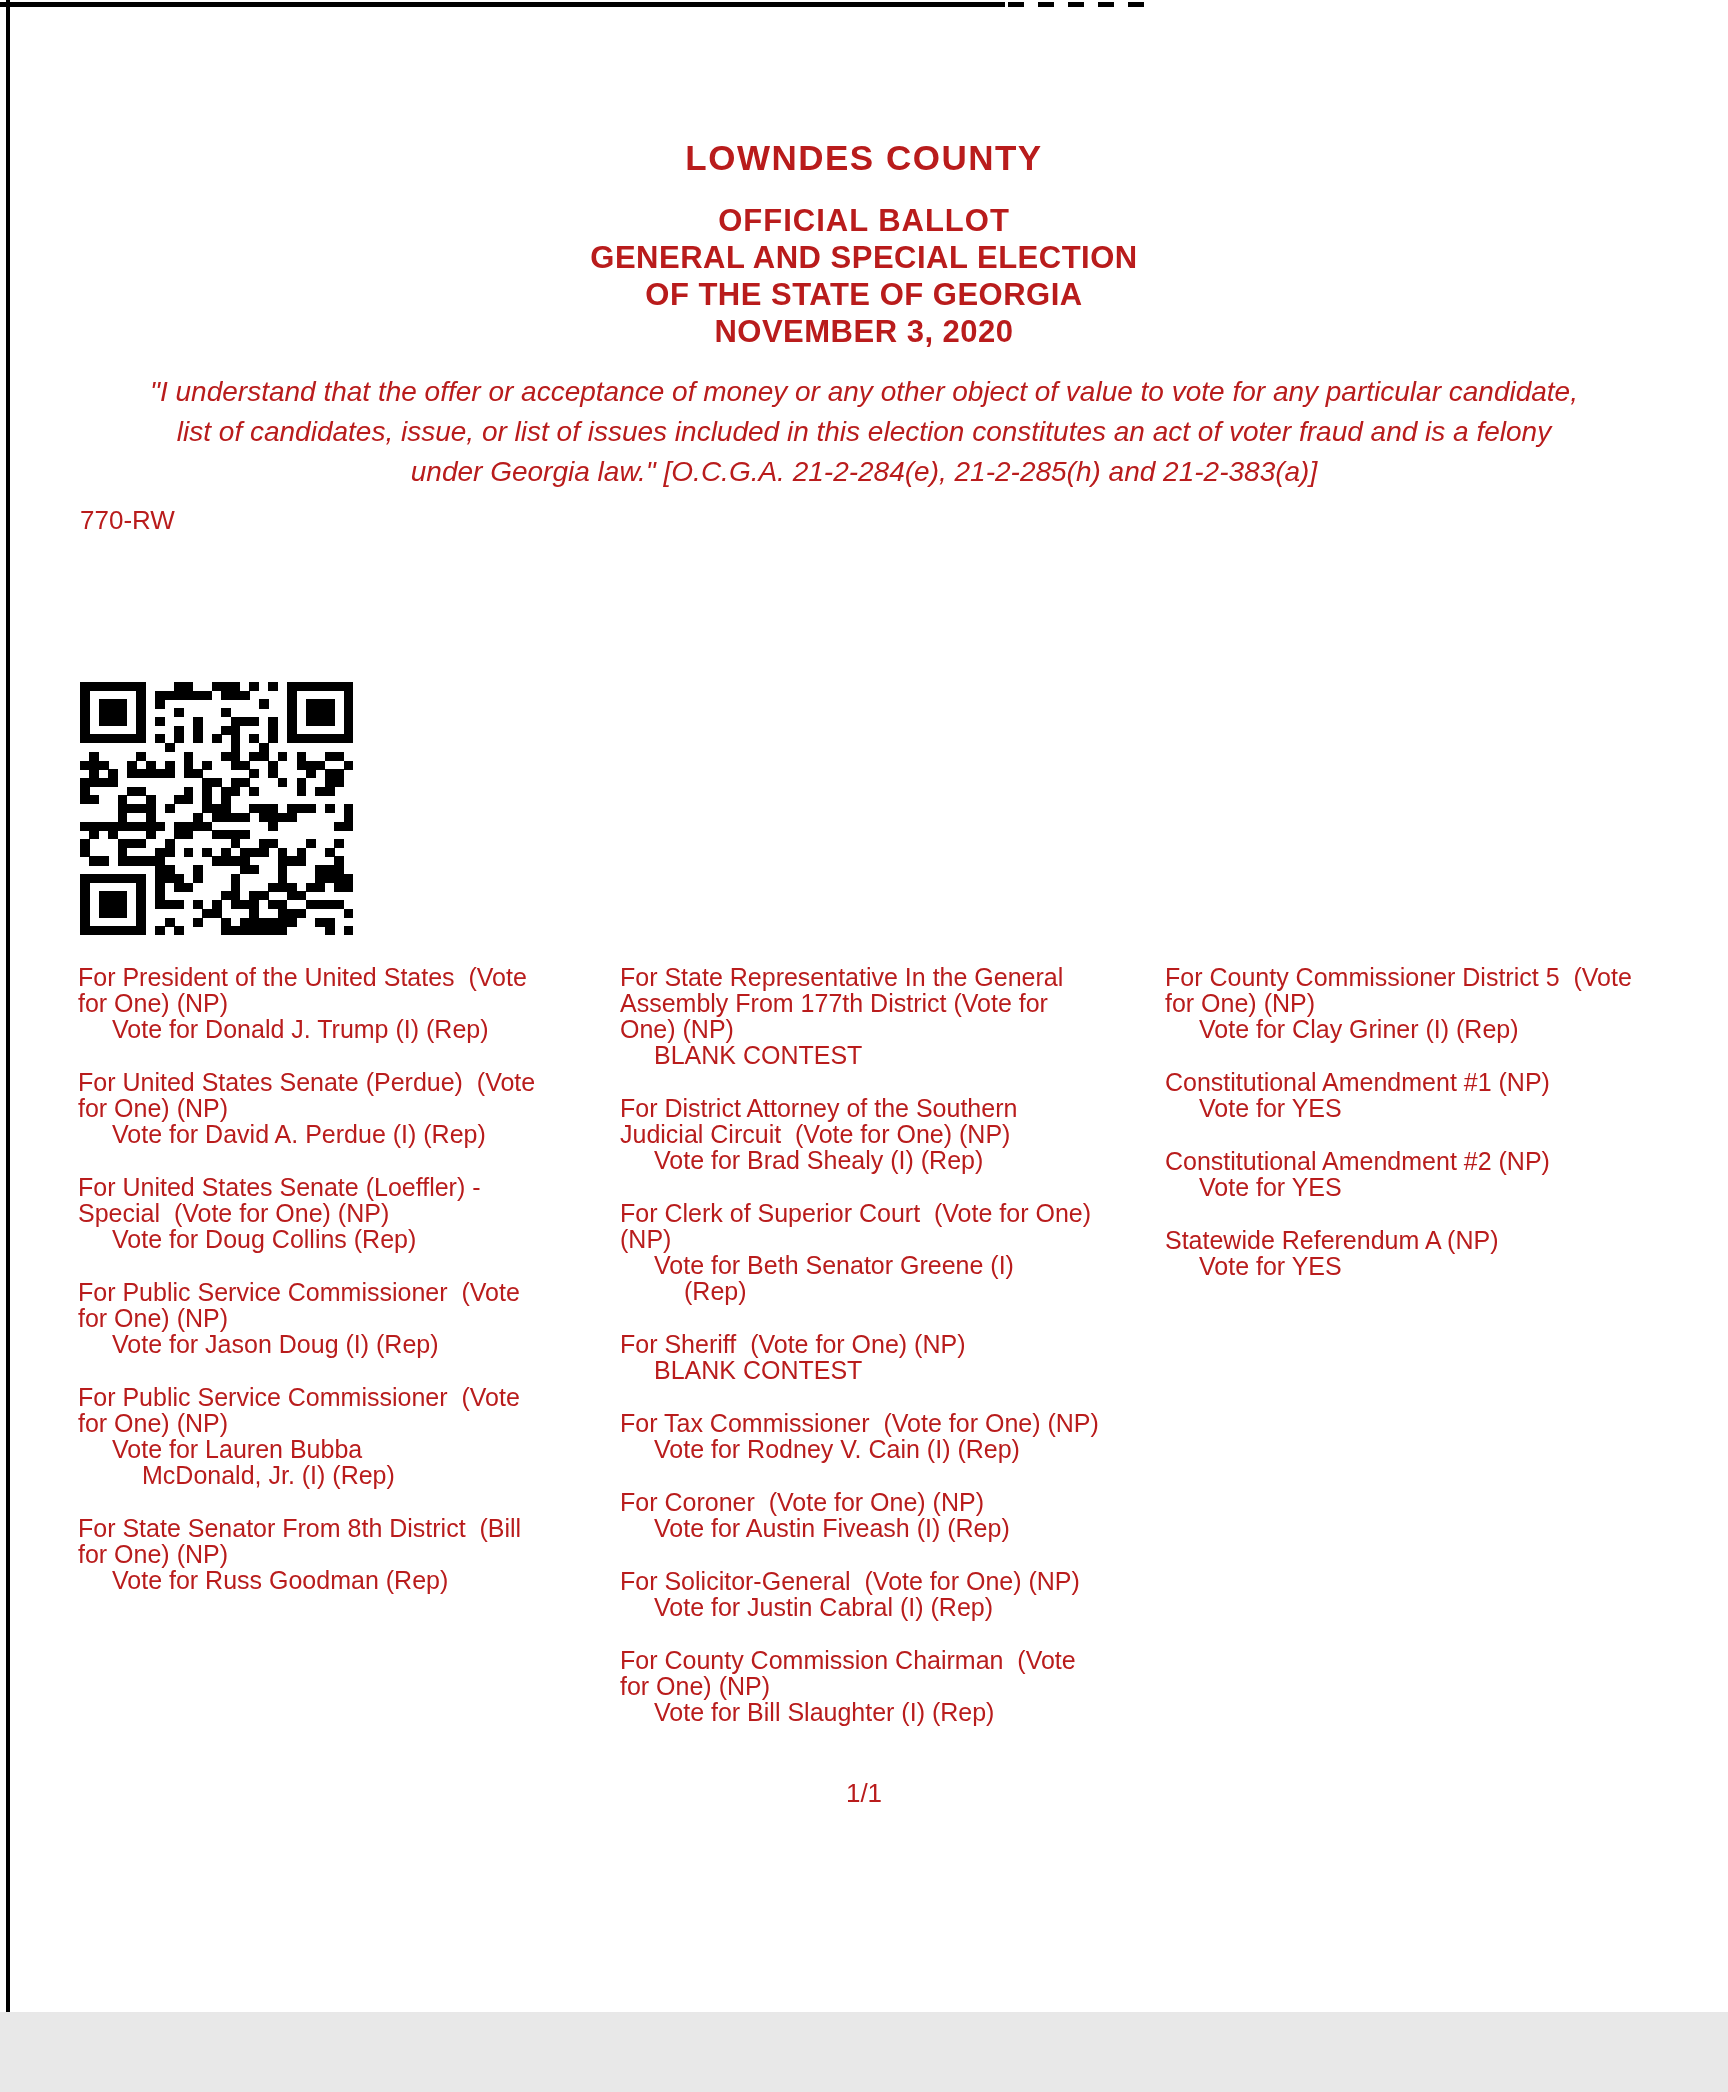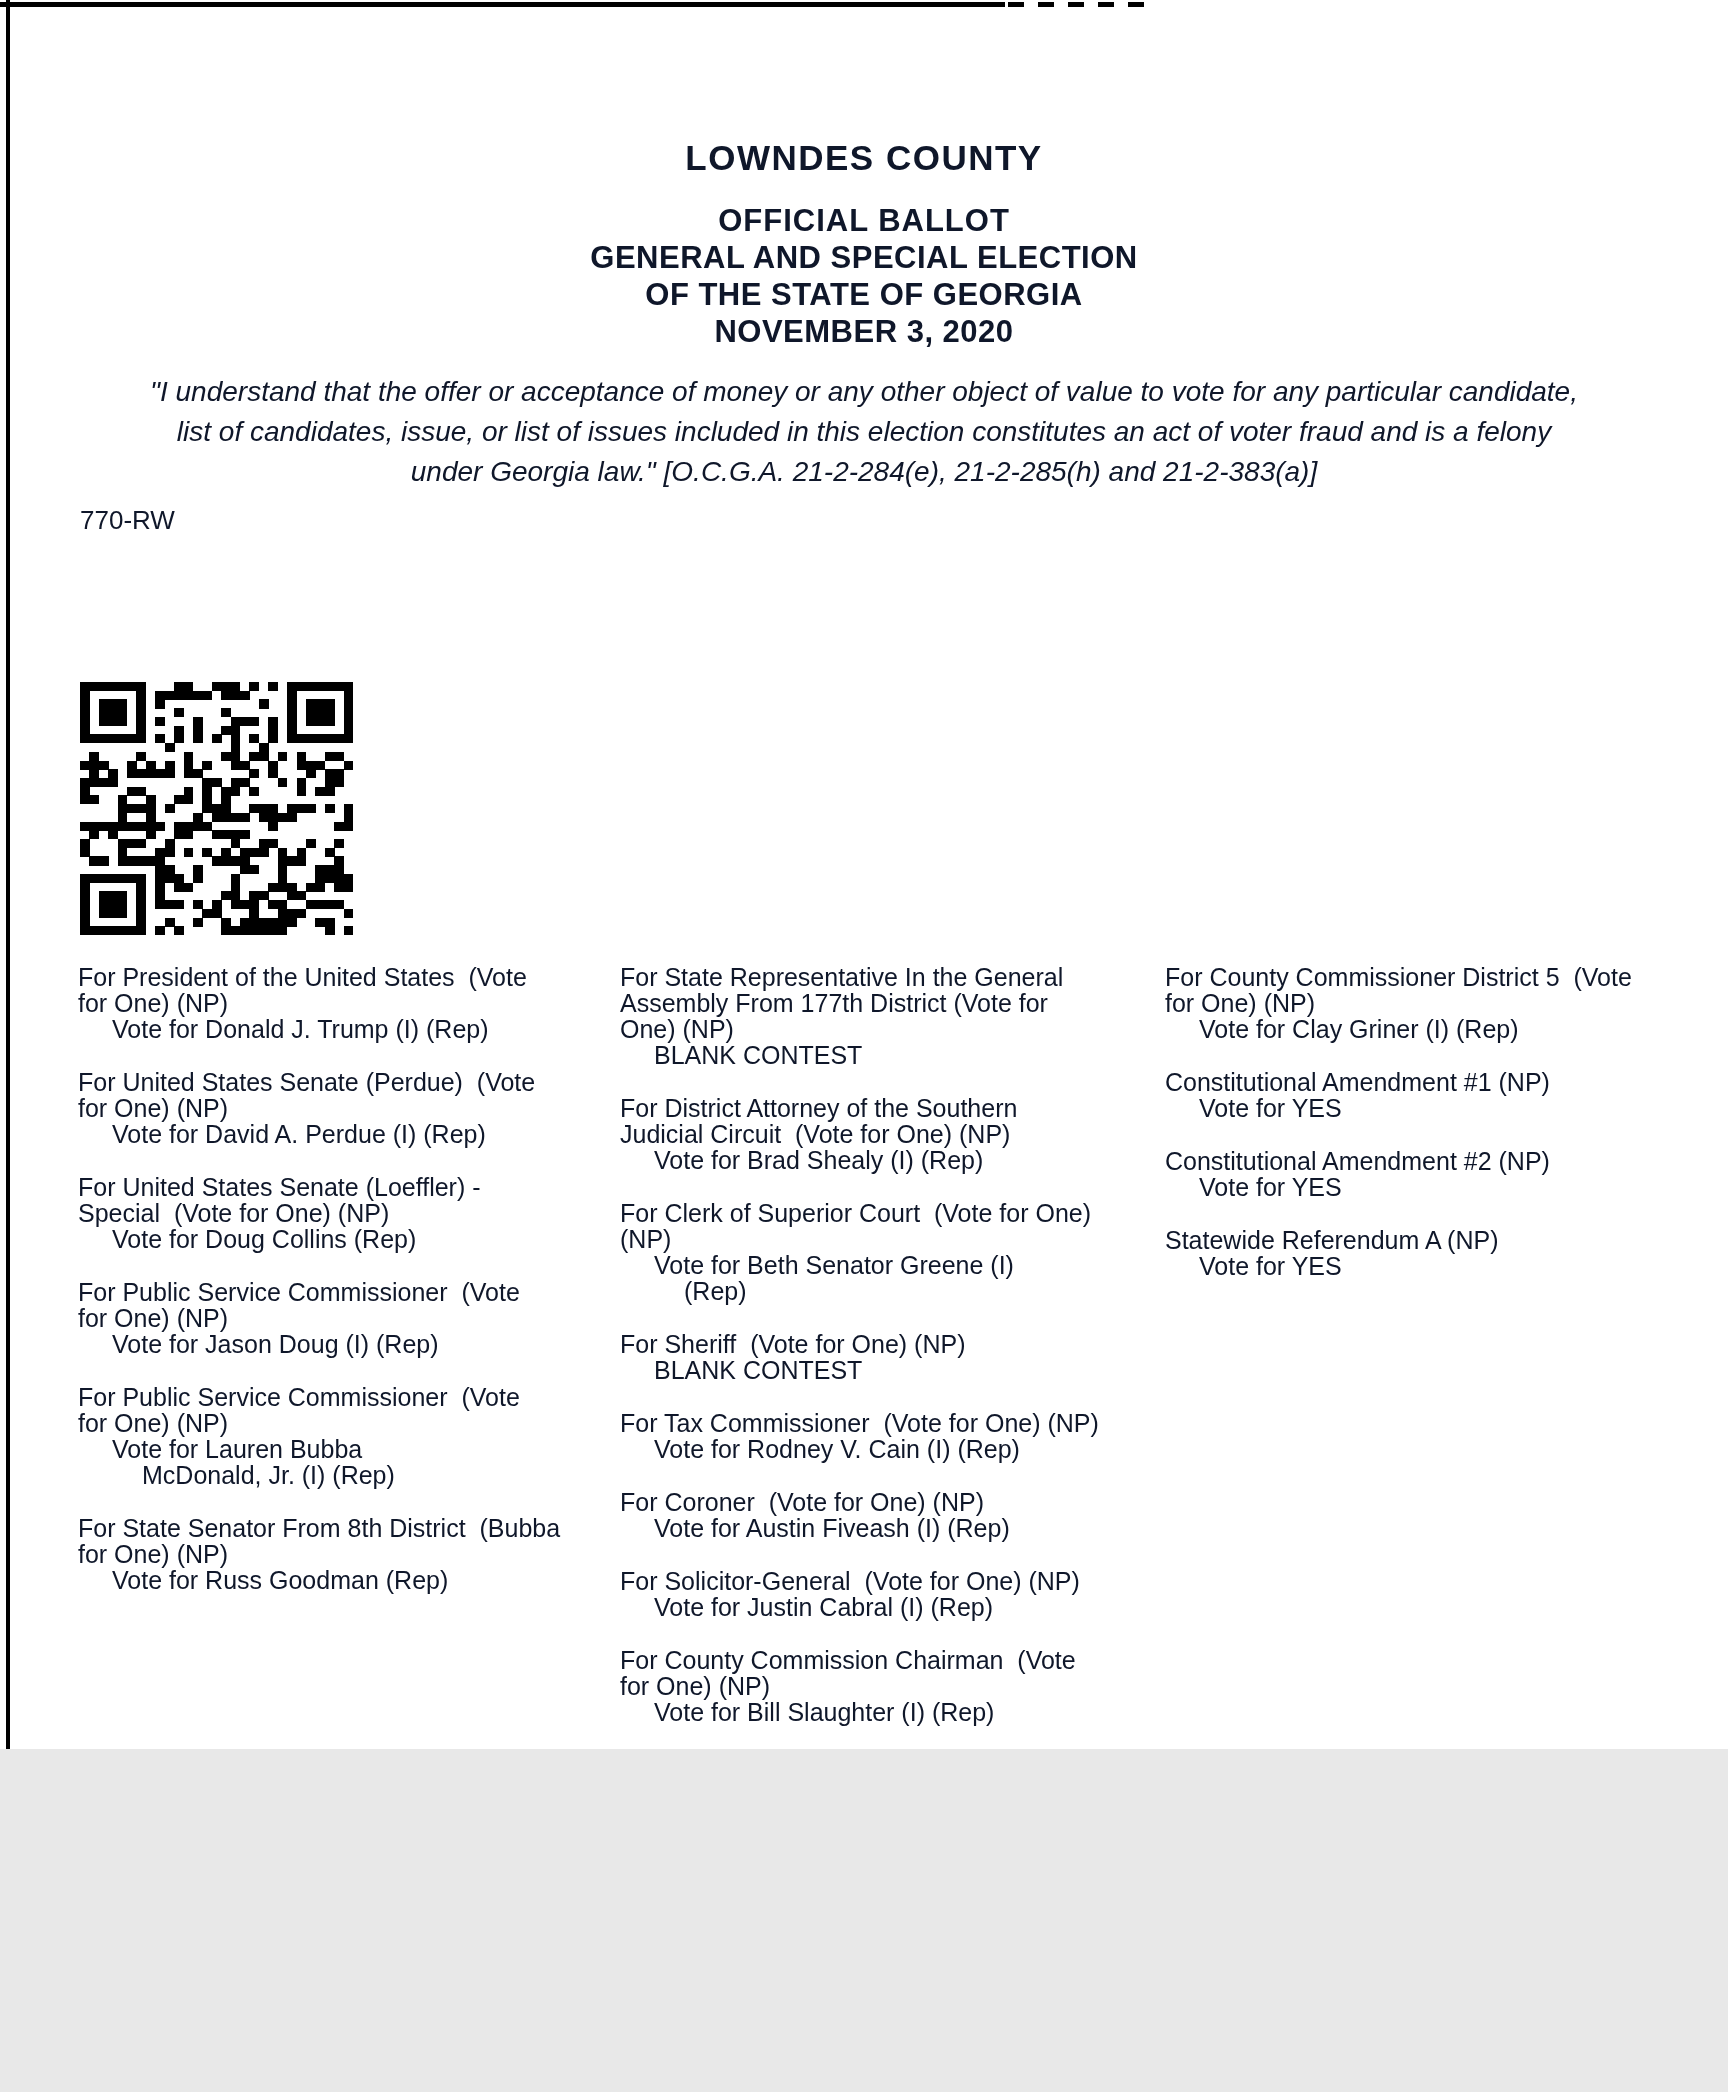--- a/index.html
+++ b/index.html
@@ -1,23 +1,23 @@
 <!DOCTYPE html>
 <html><head>
 <meta charset="utf-8">
 <style>
   html, body { margin: 0; padding: 0; background: #e8e8e8; }
   .page {
     position: relative;
     width: 1728px;
-    height: 1749px;
+    height: 2012px;
     background: #ffffff;
     overflow: hidden;
     font-family: "Liberation Sans", sans-serif;
-    color: #0f172a;
+    color: #b91c1c;
   }
   
   .edge-top {
     position: absolute; top: 2px; left: 0;
     width: 1005px; height: 5px; background: #000;
   }
   .edge-top-dashes {
     position: absolute; top: 2px; left: 1008px;
     width: 140px; height: 5px;
     background: repeating-linear-gradient(90deg, #000 0 16px, transparent 16px 30px);
@@ -526,21 +526,21 @@
 for One) (NP)</div>
           <div class="contest-selection">Vote for Jason Doug (I) (Rep)</div>
         </div>
         <div class="contest">
           <div class="contest-title">For Public Service Commissioner  (Vote
 for One) (NP)</div>
           <div class="contest-selection">Vote for Lauren Bubba
 McDonald, Jr. (I) (Rep)</div>
         </div>
         <div class="contest">
-          <div class="contest-title">For State Senator From 8th District  (Bubba
+          <div class="contest-title">For State Senator From 8th District  (Bill
 for One) (NP)</div>
           <div class="contest-selection">Vote for Russ Goodman (Rep)</div>
         </div>
       </div>
       <div class="ballot-column col1">
         <div class="contest">
           <div class="contest-title">For State Representative In the General
 Assembly From 177th District (Vote for
 One) (NP)</div>
           <div class="contest-selection">BLANK CONTEST</div>

